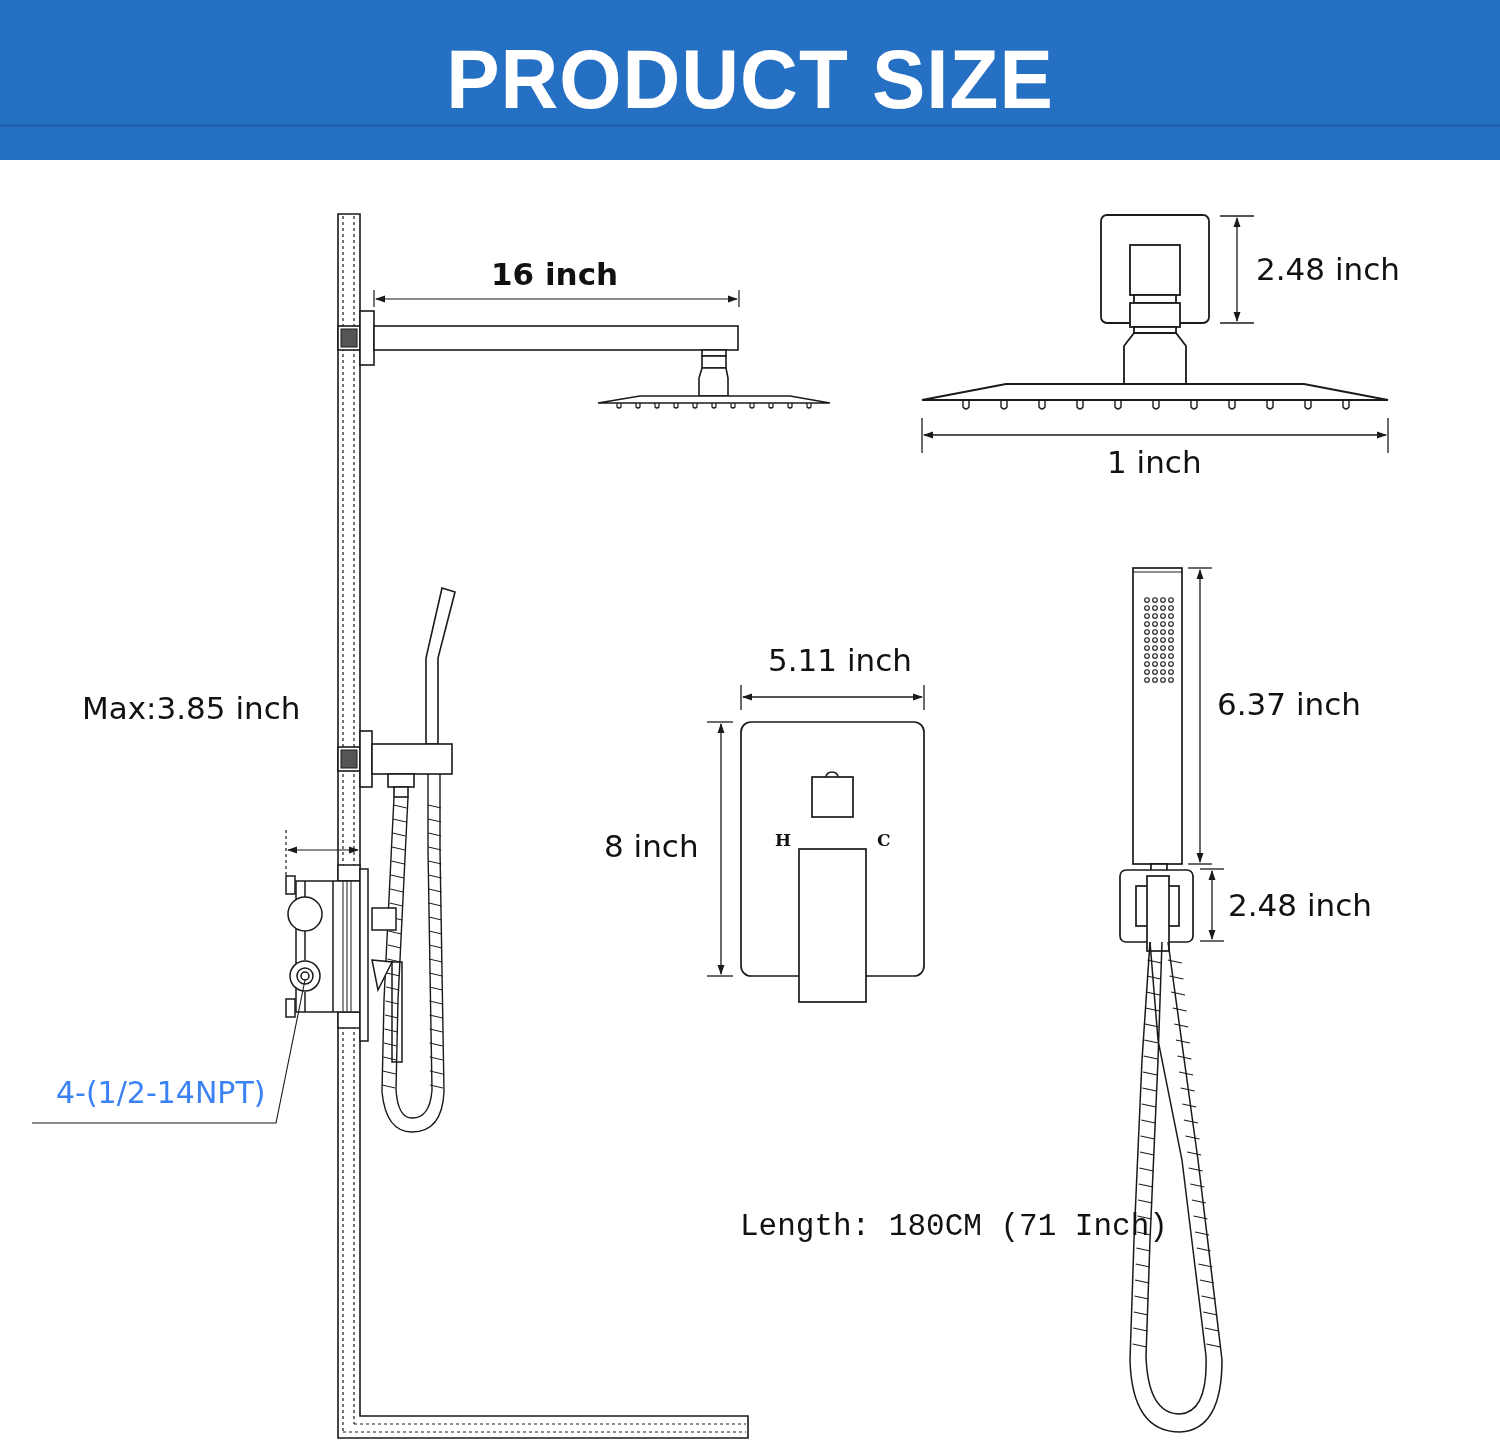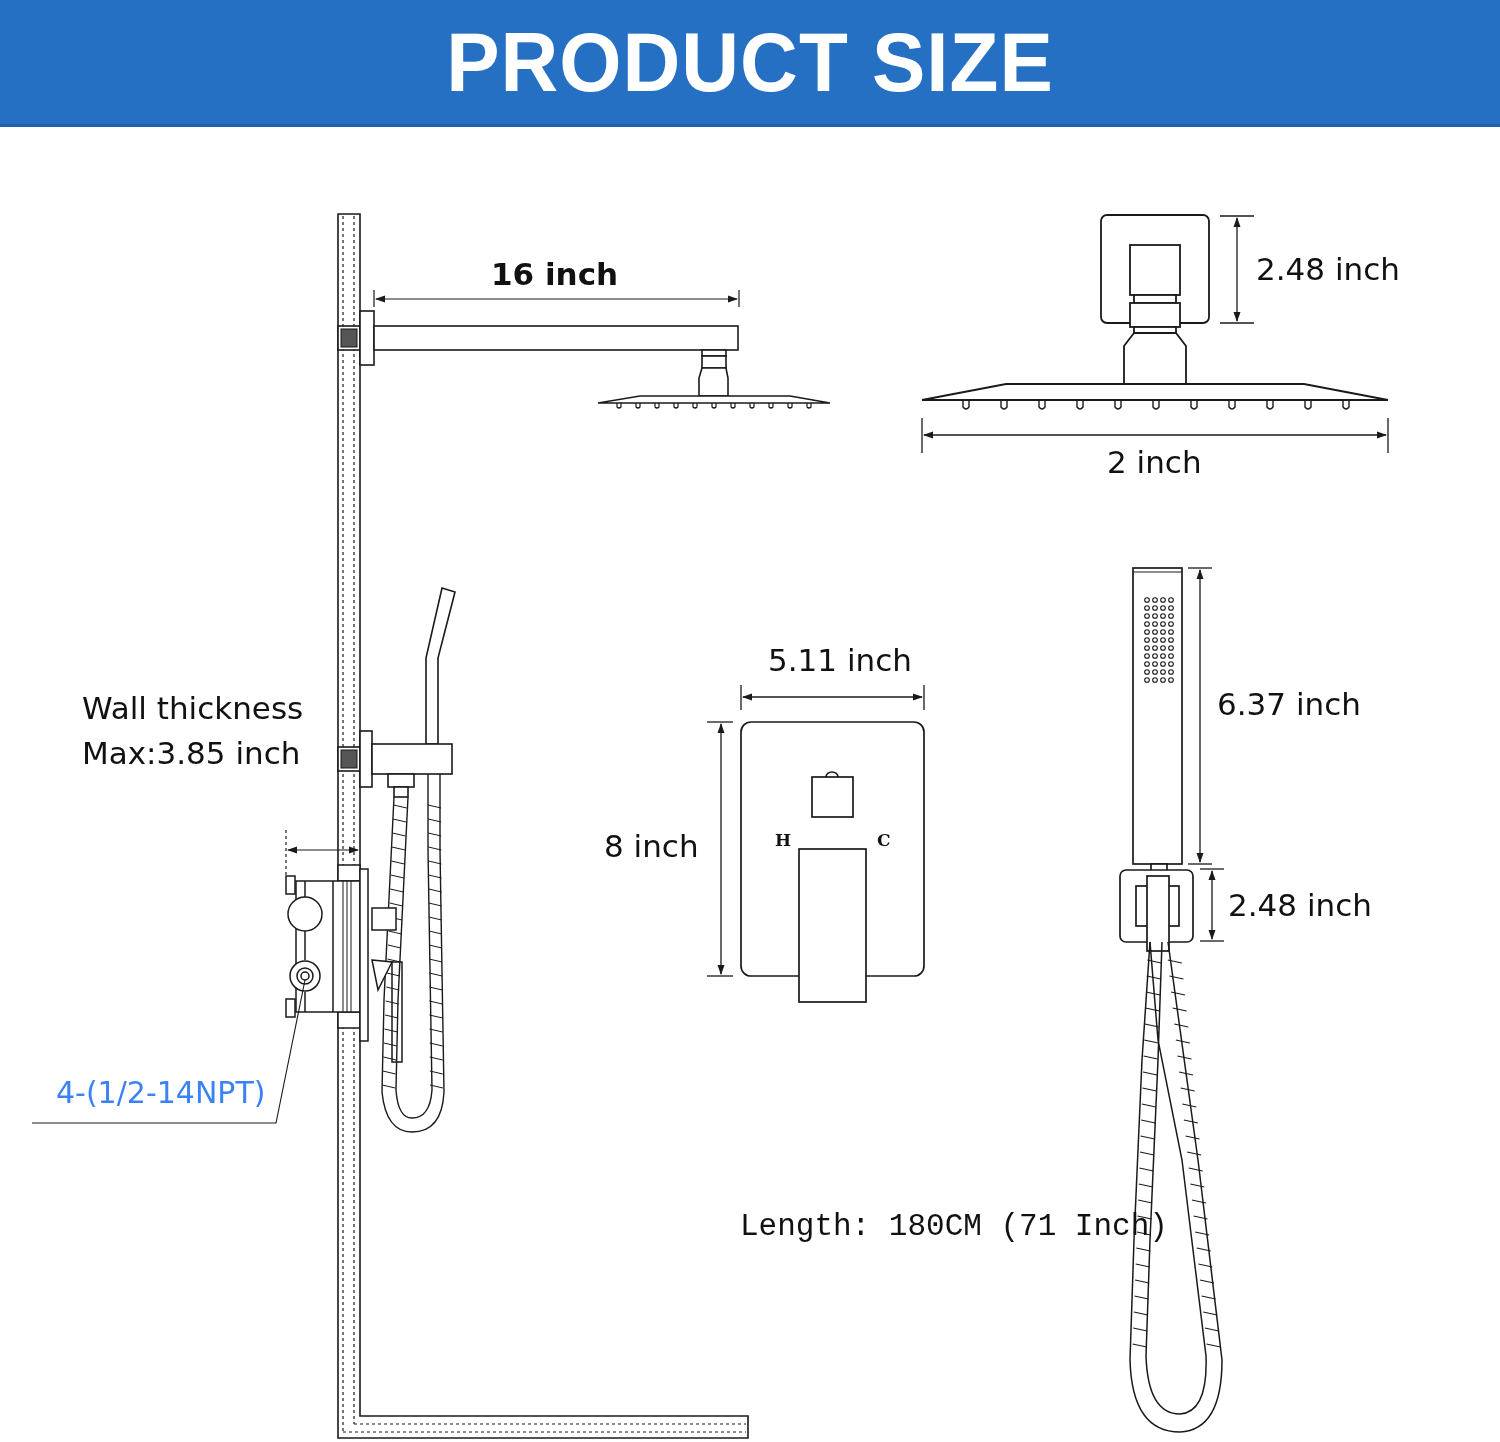--- a/index.html
+++ b/index.html
@@ -1,17 +1,17 @@
 <!DOCTYPE html>
 <html><head>
   <meta charset="utf-8">
   <style>
     html, body { margin: 0; padding: 0; background: #ffffff; }
     body { width: 1500px; height: 1442px; position: relative; overflow: hidden; font-family: "DejaVu Sans", sans-serif; }
-    .banner { position: absolute; left: 0; top: 0; width: 1500px; height: 126px; display: flex; align-items: center; justify-content: center; }
+    .banner { position: absolute; left: 0; top: 0; width: 1500px; height: 160px; display: flex; align-items: center; justify-content: center; }
     .banner-bottom { position: absolute; left: 0; top: 124px; width: 1500px; height: 3px; }
     .banner-title { color: #ffffff; font-family: "Liberation Sans", sans-serif; font-weight: bold; font-size: 80px; letter-spacing: 1px; line-height: 1; transform: scaleY(1.05); }
     svg.drawing { position: absolute; left: 0; top: 0; }
     .lbl { position: absolute; color: #111111; font-family: "DejaVu Sans", sans-serif; font-size: 31px; line-height: 1.2; white-space: nowrap; }
     .lbl-red { position: absolute; font-family: "DejaVu Sans", sans-serif; font-size: 30px; white-space: nowrap; }
     .wall-note { position: absolute; left: 82px; top: 686px; color: #111111; font-family: "DejaVu Sans", sans-serif; font-size: 31px; line-height: 45px; white-space: nowrap; }
     .hc { position: absolute; font-family: "DejaVu Serif", serif; font-weight: bold; font-size: 17px; color: #111111; }
   </style>
 </head>
 <body>
@@ -318,24 +318,23 @@
       <line x1="1203.177033492823" y1="1312" x2="1217.177033492823" y2="1315"></line>
       <line x1="1133.2248803827752" y1="1328" x2="1147.2248803827752" y2="1331"></line>
       <line x1="1204.7846889952152" y1="1328" x2="1218.7846889952152" y2="1331"></line>
       <line x1="1132.6124401913876" y1="1344" x2="1146.6124401913876" y2="1347"></line>
       <line x1="1206.3923444976076" y1="1344" x2="1220.3923444976076" y2="1347"></line>
     </g>
 </svg>
 
 <div class="lbl" style="left:491px; top:256px;font-weight:bold;">16 inch</div>
 <div class="lbl" style="left:1256px; top:251px;">2.48 inch</div>
-<div class="lbl" style="left:1107px; top:444px;">2 inch</div>
+<div class="lbl" style="left:1107px; top:444px;">1 inch</div>
 
 <div class="wall-note">
-  <div>Wall thickness</div>
   <div>Max:3.85 inch</div>
 </div>
 
 <div class="lbl-red" id="portLabel" style="left: 56px; top: 1075px; color: #3b82f6;">4-(1/2-14NPT)</div>
 
 <div class="lbl" style="left:768px; top:642px;">5.11 inch</div>
 <div class="lbl" style="left:604px; top:828px;">8 inch</div>
 <div class="hc" style="left:775px; top:830px;">H</div>
 <div class="hc" style="left:877px; top:830px;">C</div>
 

